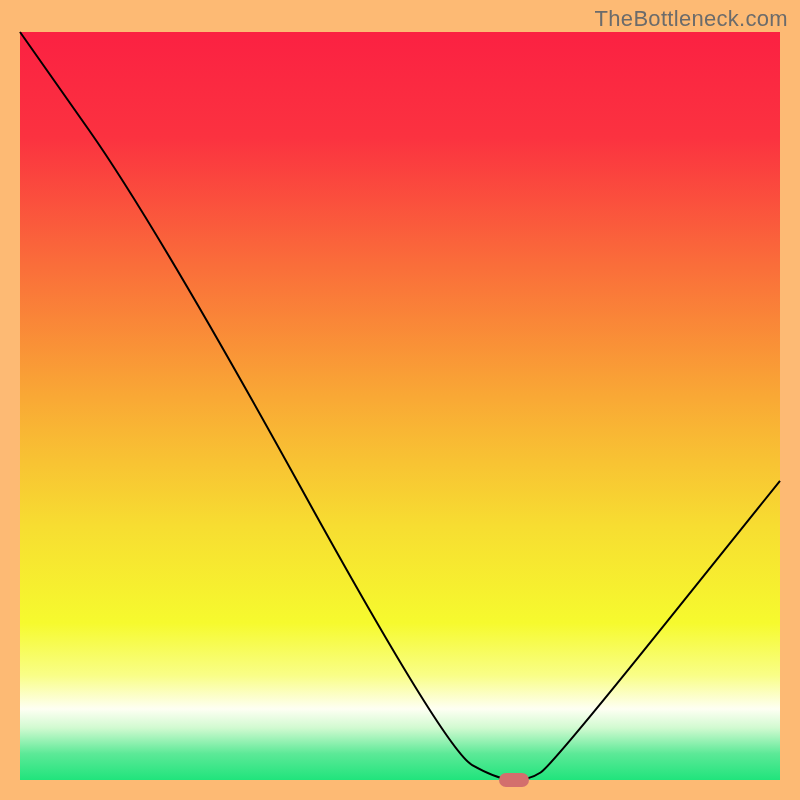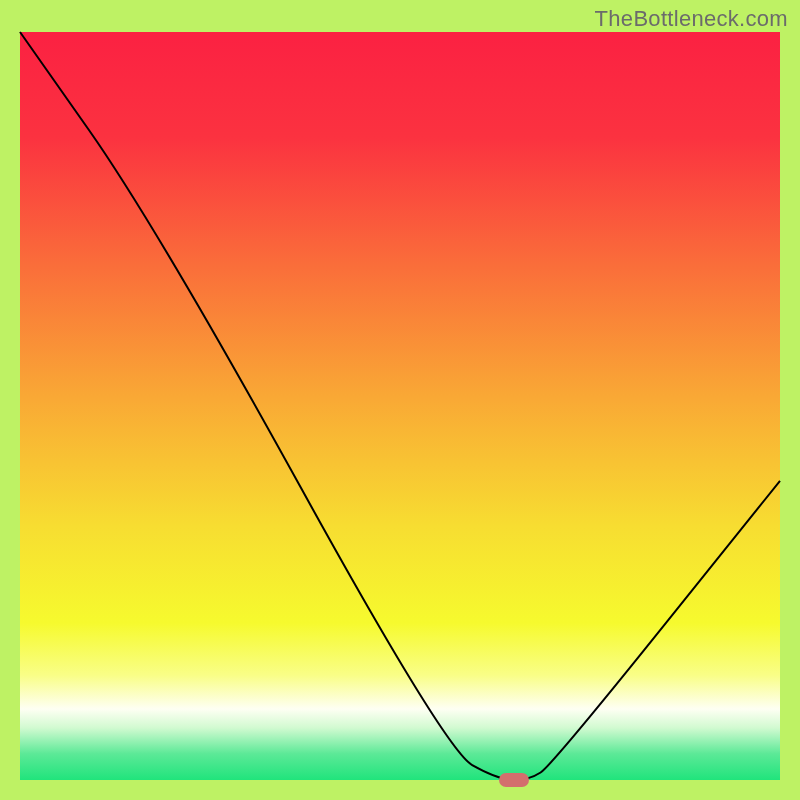--- a/index.html
+++ b/index.html
@@ -7,21 +7,21 @@
     padding: 0;
     width: 800px;
     height: 800px;
     background: #000;
     overflow: hidden;
   }
   .chart-container {
     position: relative;
     width: 800px;
     height: 800px;
-    background: #bef264;
+    background: #fdba74;
   }
   .watermark {
     position: absolute;
     top: 6px;
     right: 12px;
     color: #6b6b6b;
     font-family: Arial, Helvetica, sans-serif;
     font-size: 22px;
     letter-spacing: 0.3px;
     user-select: none;

